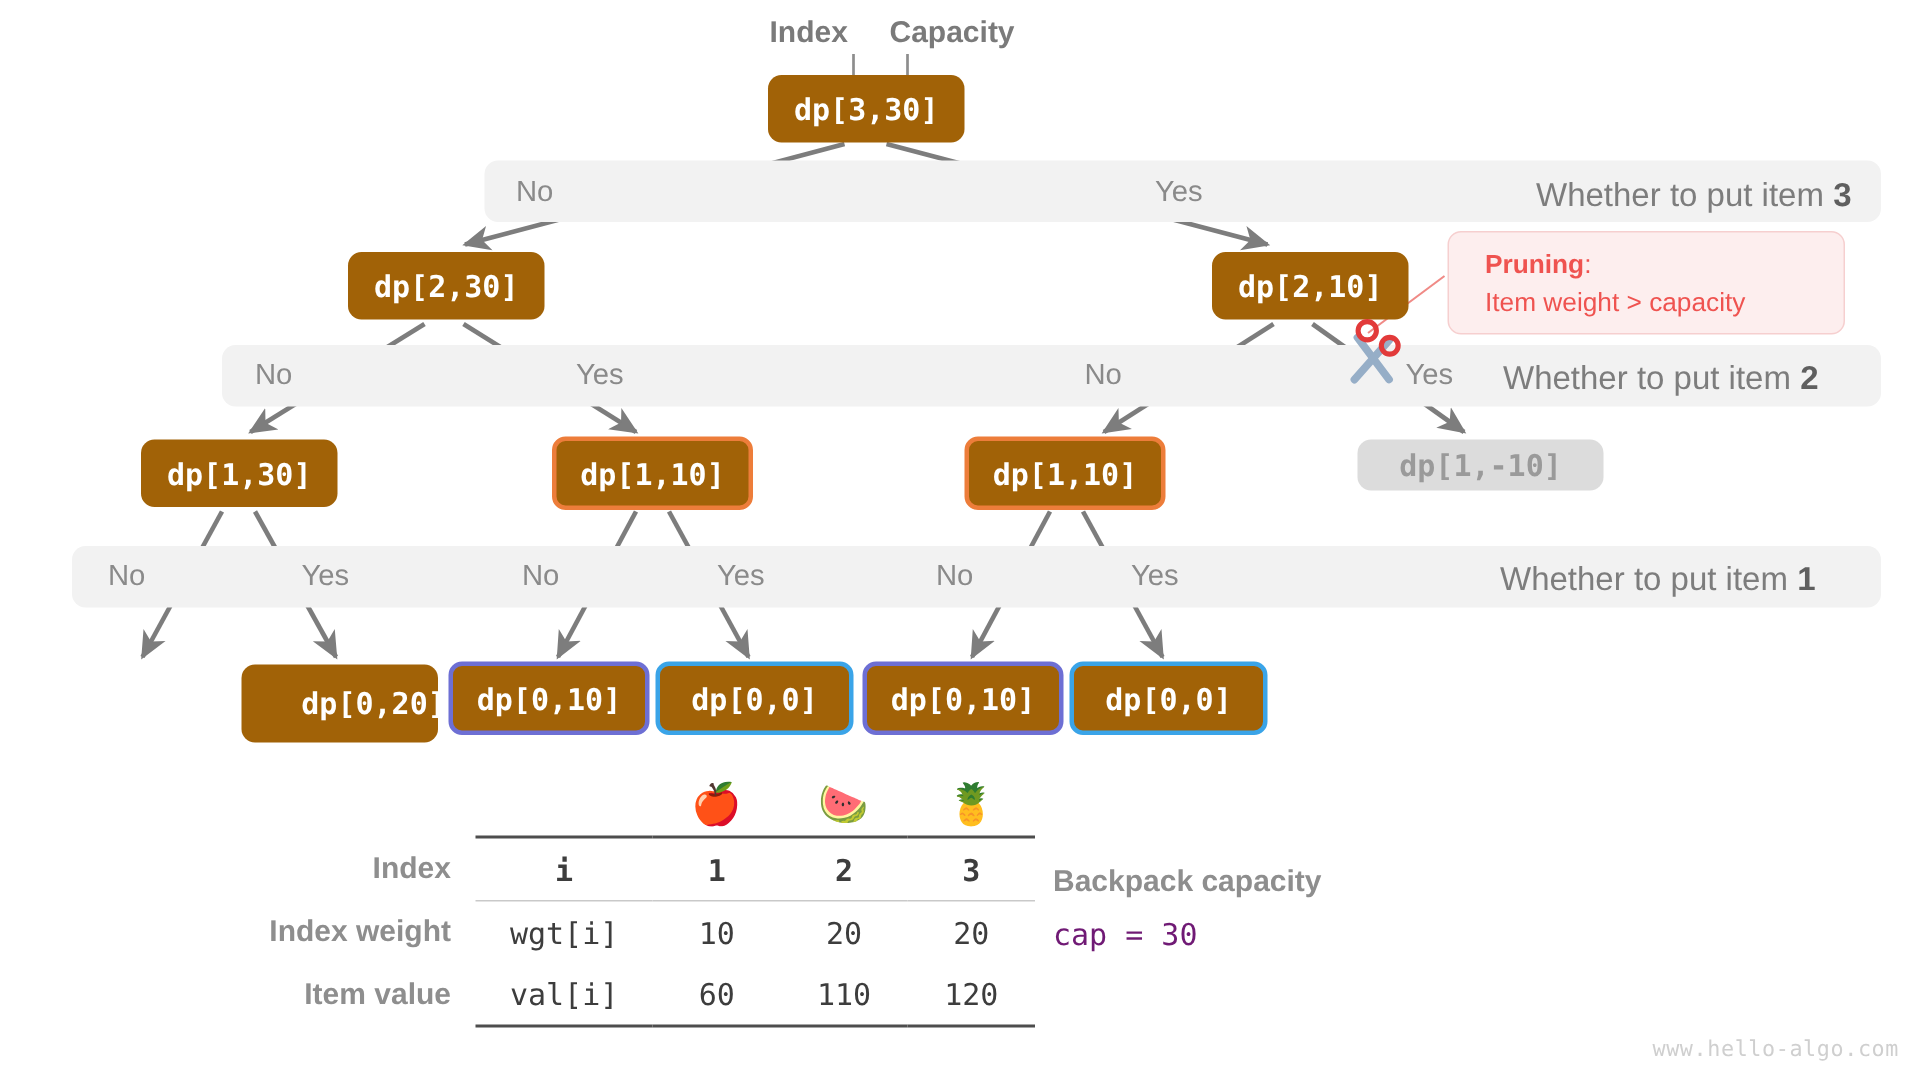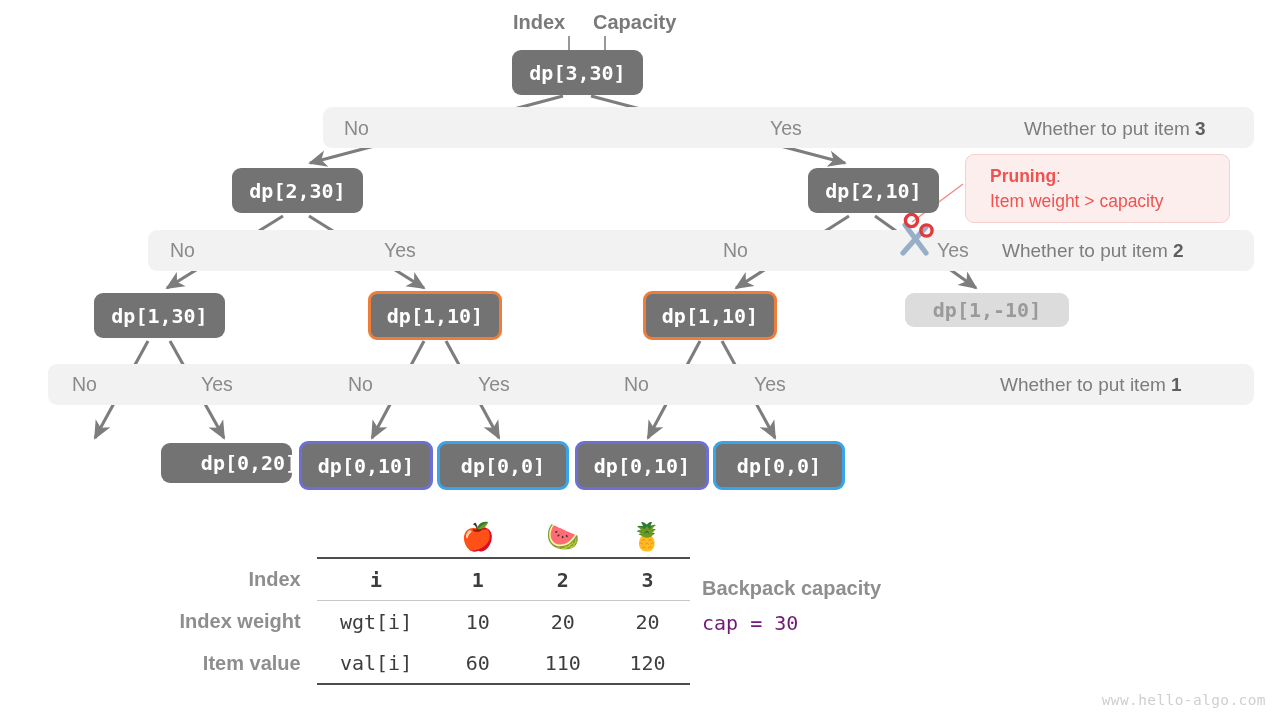--- a/index.html
+++ b/index.html
@@ -37,32 +37,32 @@
     box-sizing: border-box;
   }
   .bar-label {
     position: absolute;
     font-size: 19.5px;
     color: #8a8a8a;
     white-space: nowrap;
     line-height: 1;
   }
   .bar-label.right {
-    font-size: 19px;
+    font-size: 22px;
     color: #7d7d7d;
   }
   .bar-label.right b {
     color: #5f5f5f;
     font-weight: bold;
   }
   
   .node {
     position: absolute;
     box-sizing: border-box;
-    background: #737373;
+    background: #a16207;
     border-radius: 9px;
     color: #ffffff;
     font-family: "DejaVu Sans Mono", "Liberation Mono", monospace;
     font-size: 20px;
     font-weight: bold;
     display: flex;
     align-items: center;
     justify-content: center;
     letter-spacing: 0px;
     white-space: nowrap;
@@ -265,21 +265,21 @@
   <div class="node" style="left:512px; top:50px; width:131px; height:45px;">dp[3,30]</div>
 
   <div class="node" style="left:232px; top:168px; width:131px; height:45px;">dp[2,30]</div>
   <div class="node" style="left:797px; top:168px; width:131px; height:45px;margin-left:11px;">dp[2,10]</div>
 
   <div class="node" style="left:94px; top:293px; width:131px; height:45px;">dp[1,30]</div>
   <div class="node ring-orange" style="left:368px; top:291px; width:134px; height:49px;">dp[1,10]</div>
   <div class="node ring-orange" style="left:643px; top:291px; width:134px; height:49px;">dp[1,10]</div>
   <div class="node disabled" style="left:905px; top:293px; width:164px; height:34px;">dp[1,-10]</div>
 
-  <div class="node" style="left:161px; top:443px; width:131px; height:40px;padding-left:45px;">dp[0,20]</div>
+  <div class="node" style="left:161px; top:443px; width:131px; height:52px;padding-left:45px;">dp[0,20]</div>
   <div class="node ring-purple" style="left:299px; top:441px; width:134px; height:49px;">dp[0,10]</div>
   <div class="node ring-blue" style="left:437px; top:441px; width:132px; height:49px;">dp[0,0]</div>
   <div class="node ring-purple" style="left:575px; top:441px; width:134px; height:49px;">dp[0,10]</div>
   <div class="node ring-blue" style="left:713px; top:441px; width:132px; height:49px;">dp[0,0]</div>
 
   <div id="prune-box">
     <div class="ln"><b>Pruning</b><span>:</span></div>
     <div class="ln">Item weight &gt; capacity</div>
   </div>
 

